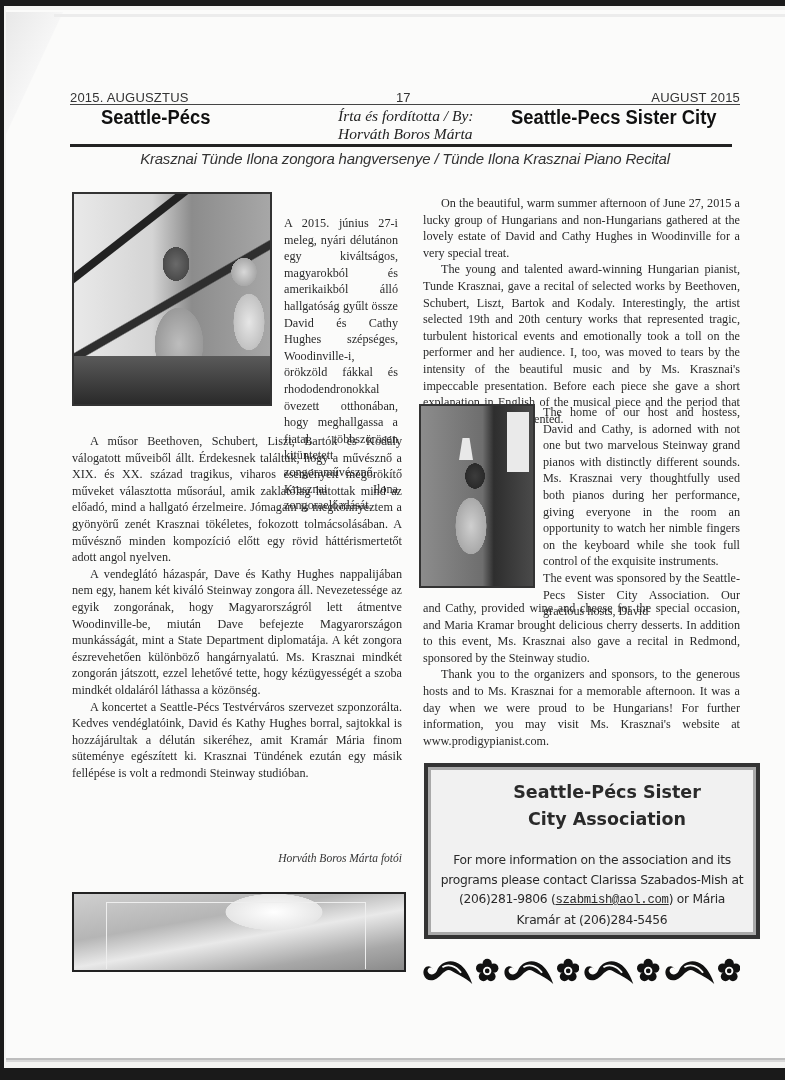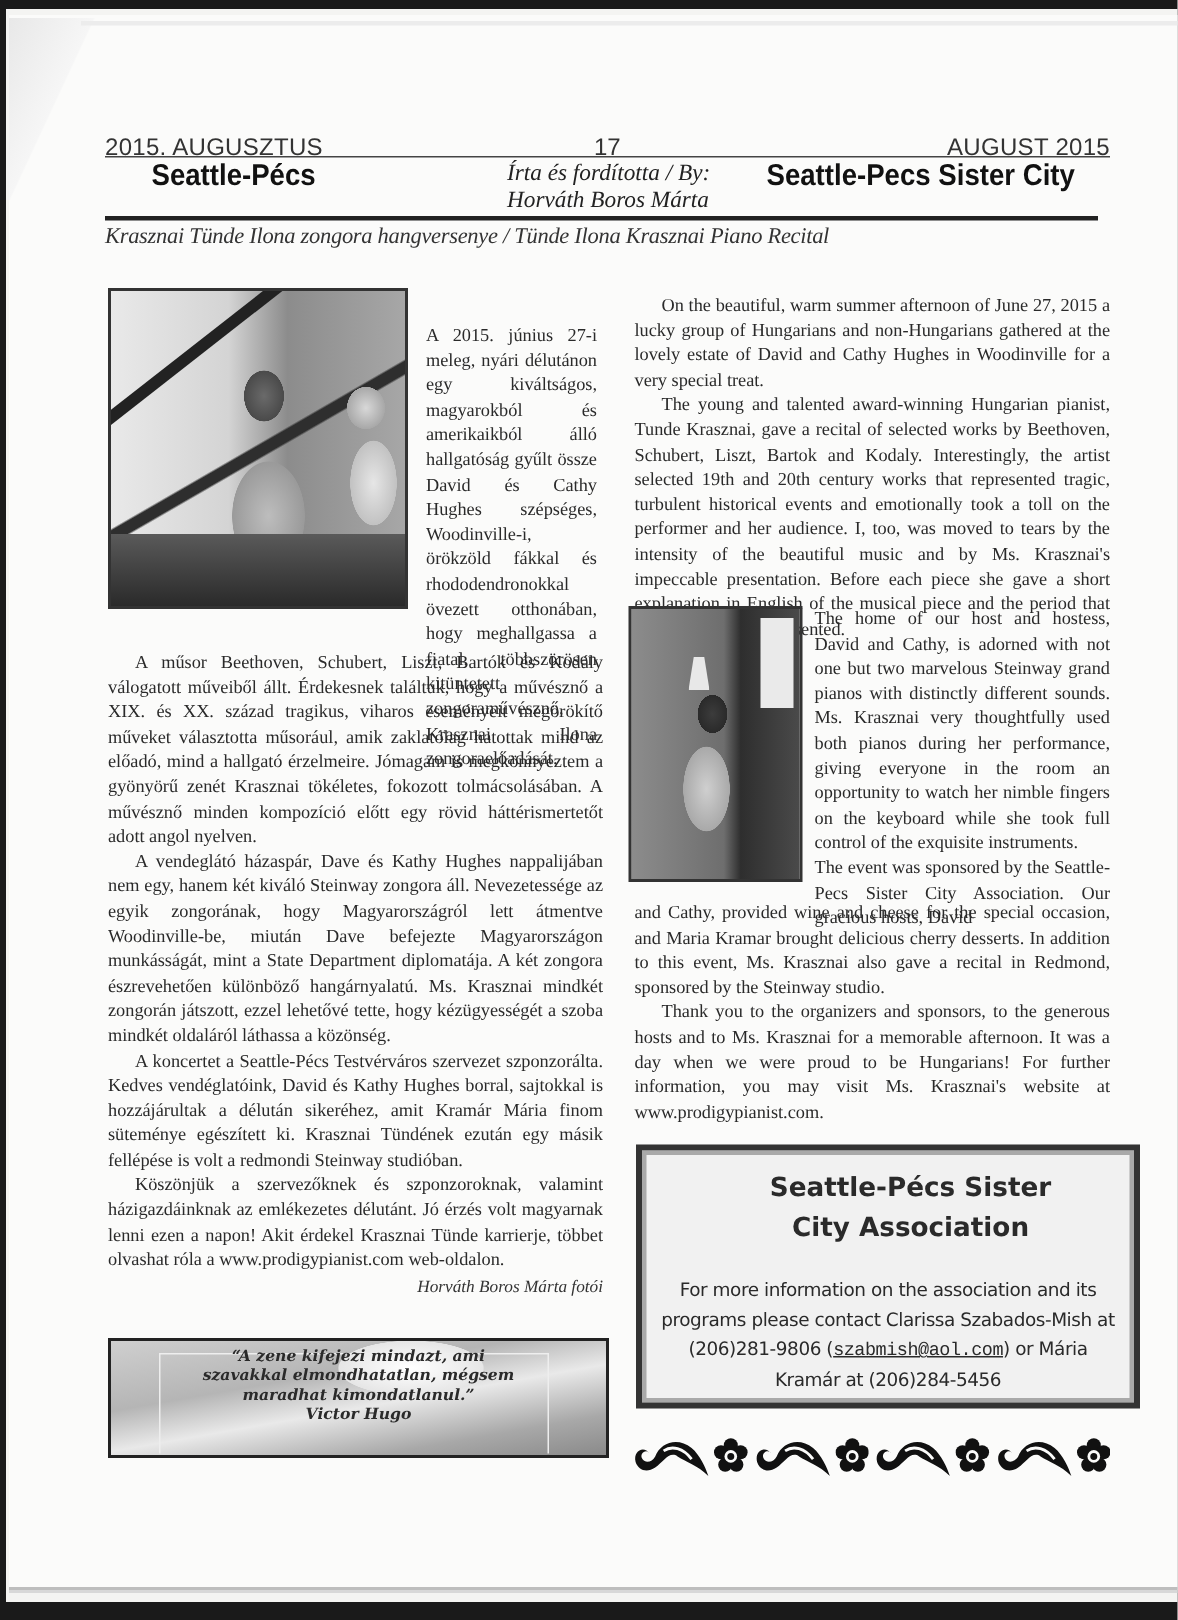--- a/index.html
+++ b/index.html
@@ -26,21 +26,21 @@
   .topline {
     position: absolute; left: 54px; top: 14px; width: 740px; height: 3px;
     background: #ececec;
   }
   .page {
     position: absolute; left: 0; top: 0; width: 785px; height: 1080px;
   }
   
   .hdr-row1 {
     position: absolute; left: 70px; top: 90px; width: 670px; height: 14px;
-    font-family: "Liberation Sans", sans-serif; font-size: 16px; color: #333;
+    font-family: "Liberation Sans", sans-serif; font-size: 13px; color: #333;
     border-bottom: 1px solid #444;
   }
   .hdr-row1 .left { position: absolute; left: 0; top: 0; letter-spacing: 0.2px; }
   .hdr-row1 .center { position: absolute; left: 326px; top: 0; }
   .hdr-row1 .right { position: absolute; right: 0; top: 0; letter-spacing: 0.2px; }
   .hdr-title-left {
     position: absolute; left: 101px; top: 106px;
     font-family: "Liberation Sans", sans-serif; font-weight: bold; font-size: 20px; color: #111;
     transform: scaleX(0.92); transform-origin: left;
   }
@@ -50,22 +50,22 @@
   }
   .hdr-title-right {
     position: absolute; left: 511px; top: 106px;
     font-family: "Liberation Sans", sans-serif; font-weight: bold; font-size: 20px; color: #111;
     transform: scaleX(0.92); transform-origin: left; white-space: nowrap;
   }
   .hdr-rule {
     position: absolute; left: 70px; top: 144px; width: 662px; height: 3px; background: #222;
   }
   .article-title {
-    position: absolute; left: 70px; top: 150px; width: 670px; 
-    font-family: Liberation Serif, serif; font-style: italic; font-size: 15px; color: #333;
+    position: absolute; left: 70px; top: 150px; width: 670px; text-align: center;
+    font-family: Liberation Sans, sans-serif; font-style: italic; font-size: 15px; color: #333;
     letter-spacing: -0.2px;
   }
   
   .photo {
     position: absolute; border: 2px solid #333; overflow: hidden;
   }
   .photo1 {
     left: 72px; top: 192px; width: 196px; height: 210px;
     background:
       radial-gradient(ellipse 22px 28px at 102px 70px, #6a6a6a 0%, #4a4a4a 60%, transparent 61%),
@@ -192,32 +192,25 @@
   </div>
 
   <div class="txt hu-side">
     <p class="noindent">A 2015. június 27-i meleg, nyári délutánon egy kiváltságos, magyarokból és amerikaikból álló hallgatóság gyűlt össze David és Cathy Hughes szépséges, Woodinville-i, örökzöld fákkal és rhododendronokkal övezett otthonában, hogy meghallgassa a fiatal, többszörösen kitüntetett zongoraművésznő, Krasznai Ilona zongoraelőadását.</p>
   </div>
 
   <div class="txt hu-main">
     <p>A műsor Beethoven, Schubert, Liszt, Bartók és Kodály válogatott műveiből állt. Érdekesnek találtuk, hogy a művésznő a XIX. és XX. század tragikus, viharos eseményeit megörökítő műveket választotta műsorául, amik zaklatólag hatottak mind az előadó, mind a hallgató érzelmeire. Jómagam is megkönnyeztem a gyönyörű zenét Krasznai tökéletes, fokozott tolmácsolásában. A művésznő minden kompozíció előtt egy rövid háttérismertetőt adott angol nyelven.</p>
     <p>A vendeglátó házaspár, Dave és Kathy Hughes nappalijában nem egy, hanem két kiváló Steinway zongora áll. Nevezetessége az egyik zongorának, hogy Magyarországról lett átmentve Woodinville-be, miután Dave befejezte Magyarországon munkásságát, mint a State Department diplomatája. A két zongora észrevehetően különböző hangárnyalatú. Ms. Krasznai mindkét zongorán játszott, ezzel lehetővé tette, hogy kézügyességét a szoba mindkét oldaláról láthassa a közönség.</p>
     <p>A koncertet a Seattle-Pécs Testvérváros szervezet szponzorálta. Kedves vendéglatóink, David és Kathy Hughes borral, sajtokkal is hozzájárultak a délután sikeréhez, amit Kramár Mária finom süteménye egészített ki. Krasznai Tündének ezután egy másik fellépése is volt a redmondi Steinway studióban.</p>
-    <p>Köszönjük a szervezőknek és szponzoroknak, valamint házigazdáinknak az emlékezetes délutánt. Jó érzés volt magyarnak lenni ezen a napon! Akit érdekel Krasznai Tünde karrierje, többet olvashat róla a www.prodigypianist.com web-oldalon.</p>
   </div>
   <div class="credit">Horváth Boros Márta fotói</div>
 
   <div class="quote-box">
     <div class="quote-inner"></div>
-    <div class="quote-text">
-      <div>“A zene kifejezi mindazt, ami</div>
-      <div>szavakkal elmondhatatlan, mégsem</div>
-      <div>maradhat kimondatlanul.”</div>
-      <div class="quote-author">Victor Hugo</div>
-    </div>
   </div>
 
   <div class="txt en-top">
     <p>On the beautiful, warm summer afternoon of June 27, 2015 a lucky group of Hungarians and non-Hungarians gathered at the lovely estate of David and Cathy Hughes in Woodinville for a very special treat.</p>
     <p>The young and talented award-winning Hungarian pianist, Tunde Krasznai, gave a recital of selected works by Beethoven, Schubert, Liszt, Bartok and Kodaly. Interestingly, the artist selected 19th and 20th century works that represented tragic, turbulent historical events and emotionally took a toll on the performer and her audience. I, too, was moved to tears by the intensity of the beautiful music and by Ms. Krasznai's impeccable presentation. Before each piece she gave a short explanation in English of the musical piece and the period that the composition represented.</p>
   </div>
 
   <div class="photo photo2">
     <div class="lamp"></div>
     <div class="win"></div>

